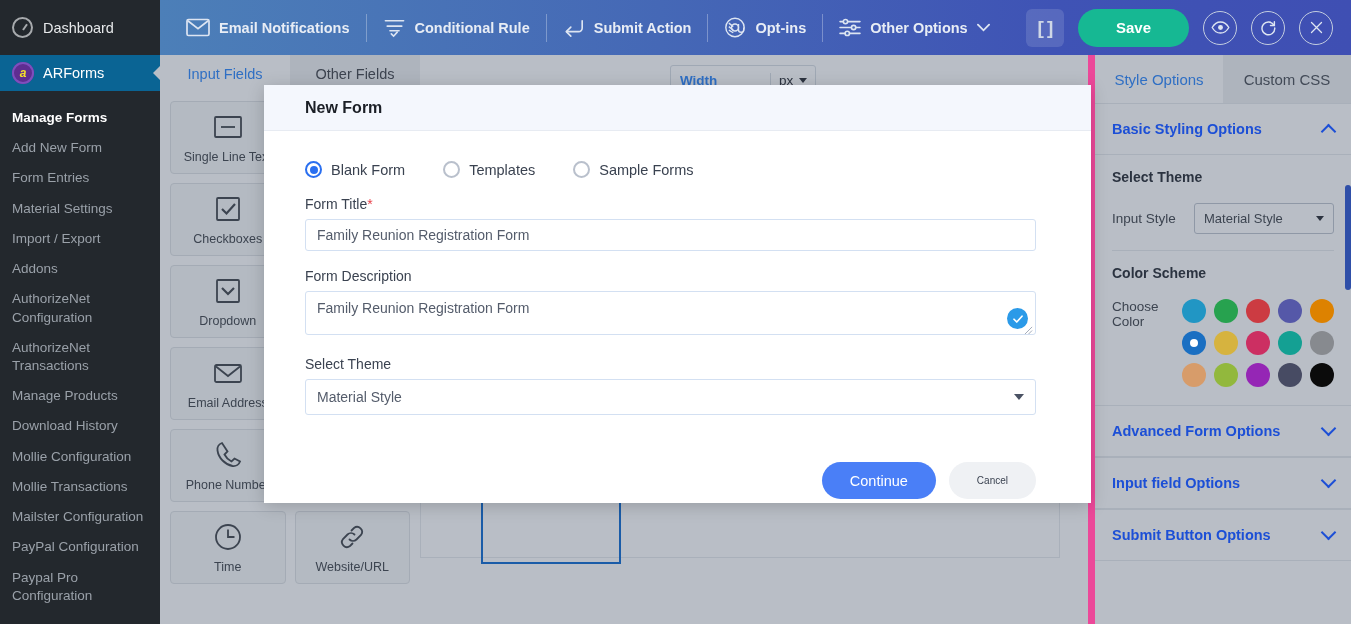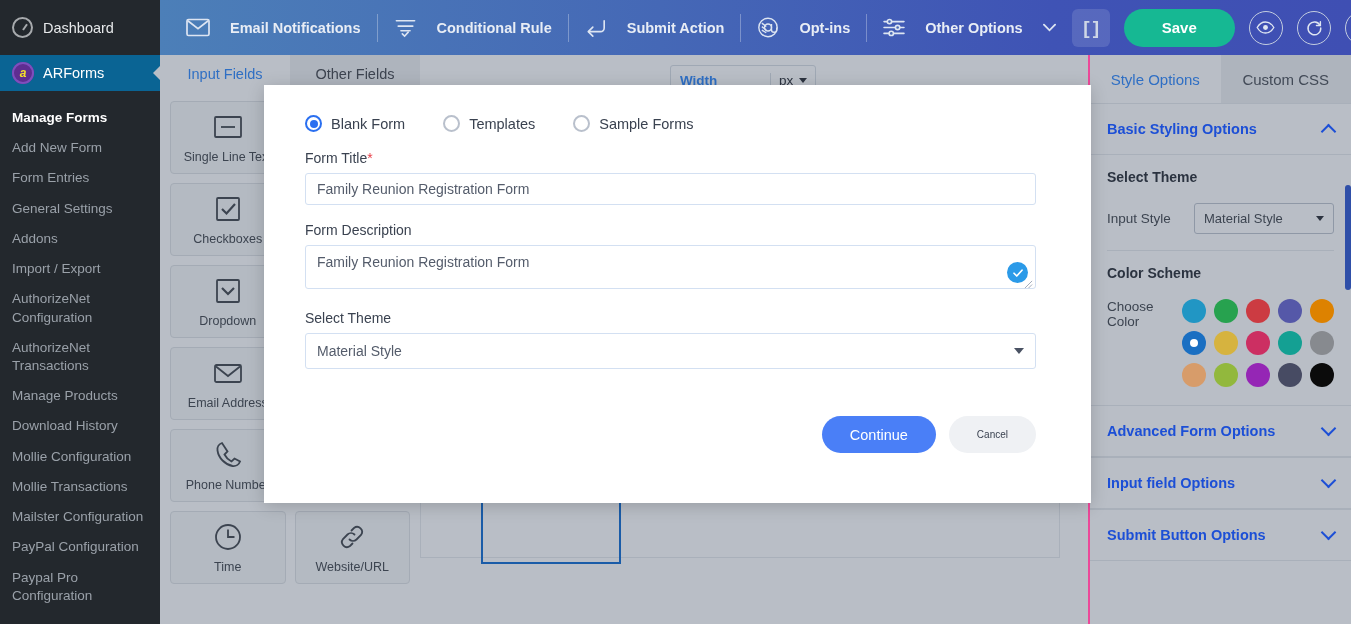--- a/index.html
+++ b/index.html
@@ -51,21 +51,21 @@
   .wp-item.active { color:#fff; font-weight:bold; }
 
   
   .topbar {
     position:absolute; left:160px; top:0; width:1191px; height:55px;
     background: linear-gradient(to right, #4c7fb8 0%, #4568b6 42%, #3f53b5 75%, #3f4fb3 100%);
     display:flex; align-items:center;
   }
   .tb-items { display:flex; align-items:center; flex:1; padding-left:10px; }
   .tb-item {
-    display:flex; align-items:center; gap:20px; padding:0 16px;
+    display:flex; align-items:center; gap:9px; padding:0 16px;
     color:#e8edf5; font-size:14.5px; font-weight:bold; height:32px;
     white-space:nowrap;
   }
   .tb-sep { width:1px; height:28px; background:rgba(255,255,255,.3); }
   .tb-right { display:flex; align-items:center; gap:14px; padding-right:18px; }
   .code-btn {
     width:38px;height:38px;border-radius:6px;background:rgba(255,255,255,.13);
     display:flex;align-items:center;justify-content:center;
     color:#cfd7e6;font-size:19px;font-weight:bold;letter-spacing:-1px;
   }
@@ -122,21 +122,21 @@
     border:1px solid #a9b0ba;
   }
   .field-box {
     position:absolute; left:60px; top:330px; width:140px; height:110px;
     border:2px solid #1a5ca8;
   }
 
   
   .rightpanel {
     position:absolute; left:1088px; top:55px; width:263px; height:569px;
-    background:#b9bec6; overflow:hidden; border-left:2px solid #ec4899;
+    background:#b9bec6; overflow:hidden; border-left:7px solid #ec4899;
   }
   .rp-tabs { display:flex; height:48px; }
   .rp-tab {
     flex:1; display:flex;align-items:center;justify-content:center;
     font-size:15px;
   }
   .rp-tab.active { color:#2f6fc4; background:#b9bec6; }
   .rp-tab.inactive { color:#424a57; background:#aeb4bd; }
   .rp-sec {
     display:flex;align-items:center;justify-content:space-between;
@@ -238,23 +238,23 @@
     </div>
     <div class="wp-arforms">
       <span class="ar-logo">a</span>
       <span>ARForms</span>
       <span class="arrow"></span>
     </div>
     <div class="wp-menu" id="wp-menu">
         <div class="wp-item active">Manage Forms</div>
         <div class="wp-item">Add New Form</div>
         <div class="wp-item">Form Entries</div>
-        <div class="wp-item">General Settings</div>
+        <div class="wp-item">Material Settings</div>
+        <div class="wp-item">Import / Export</div>
         <div class="wp-item">Addons</div>
-        <div class="wp-item">Import / Export</div>
         <div class="wp-item">AuthorizeNet Configuration</div>
         <div class="wp-item">AuthorizeNet Transactions</div>
         <div class="wp-item">Manage Products</div>
         <div class="wp-item">Download History</div>
         <div class="wp-item">Mollie Configuration</div>
         <div class="wp-item">Mollie Transactions</div>
         <div class="wp-item">Mailster Configuration</div>
         <div class="wp-item">PayPal Configuration</div>
         <div class="wp-item">Paypal Pro Configuration</div>
       </div>
@@ -530,20 +530,23 @@
       <div class="rp-sec">
         <span>Submit Button Options</span>
         <span class="chev down"></span>
       </div>
     </div>
 
     <div class="rsb"></div>
   </div>
 
   <div class="modal">
+    <div class="modal-head">
+      <span class="modal-title">New Form</span>
+    </div>
     <div class="modal-body">
       <div class="radios" id="modal-radios">
           <div class="radio">
             <span class="rd on"></span>
             <span class="rlabel">Blank Form</span>
           </div>
           <div class="radio">
             <span class="rd"></span>
             <span class="rlabel">Templates</span>
           </div>

